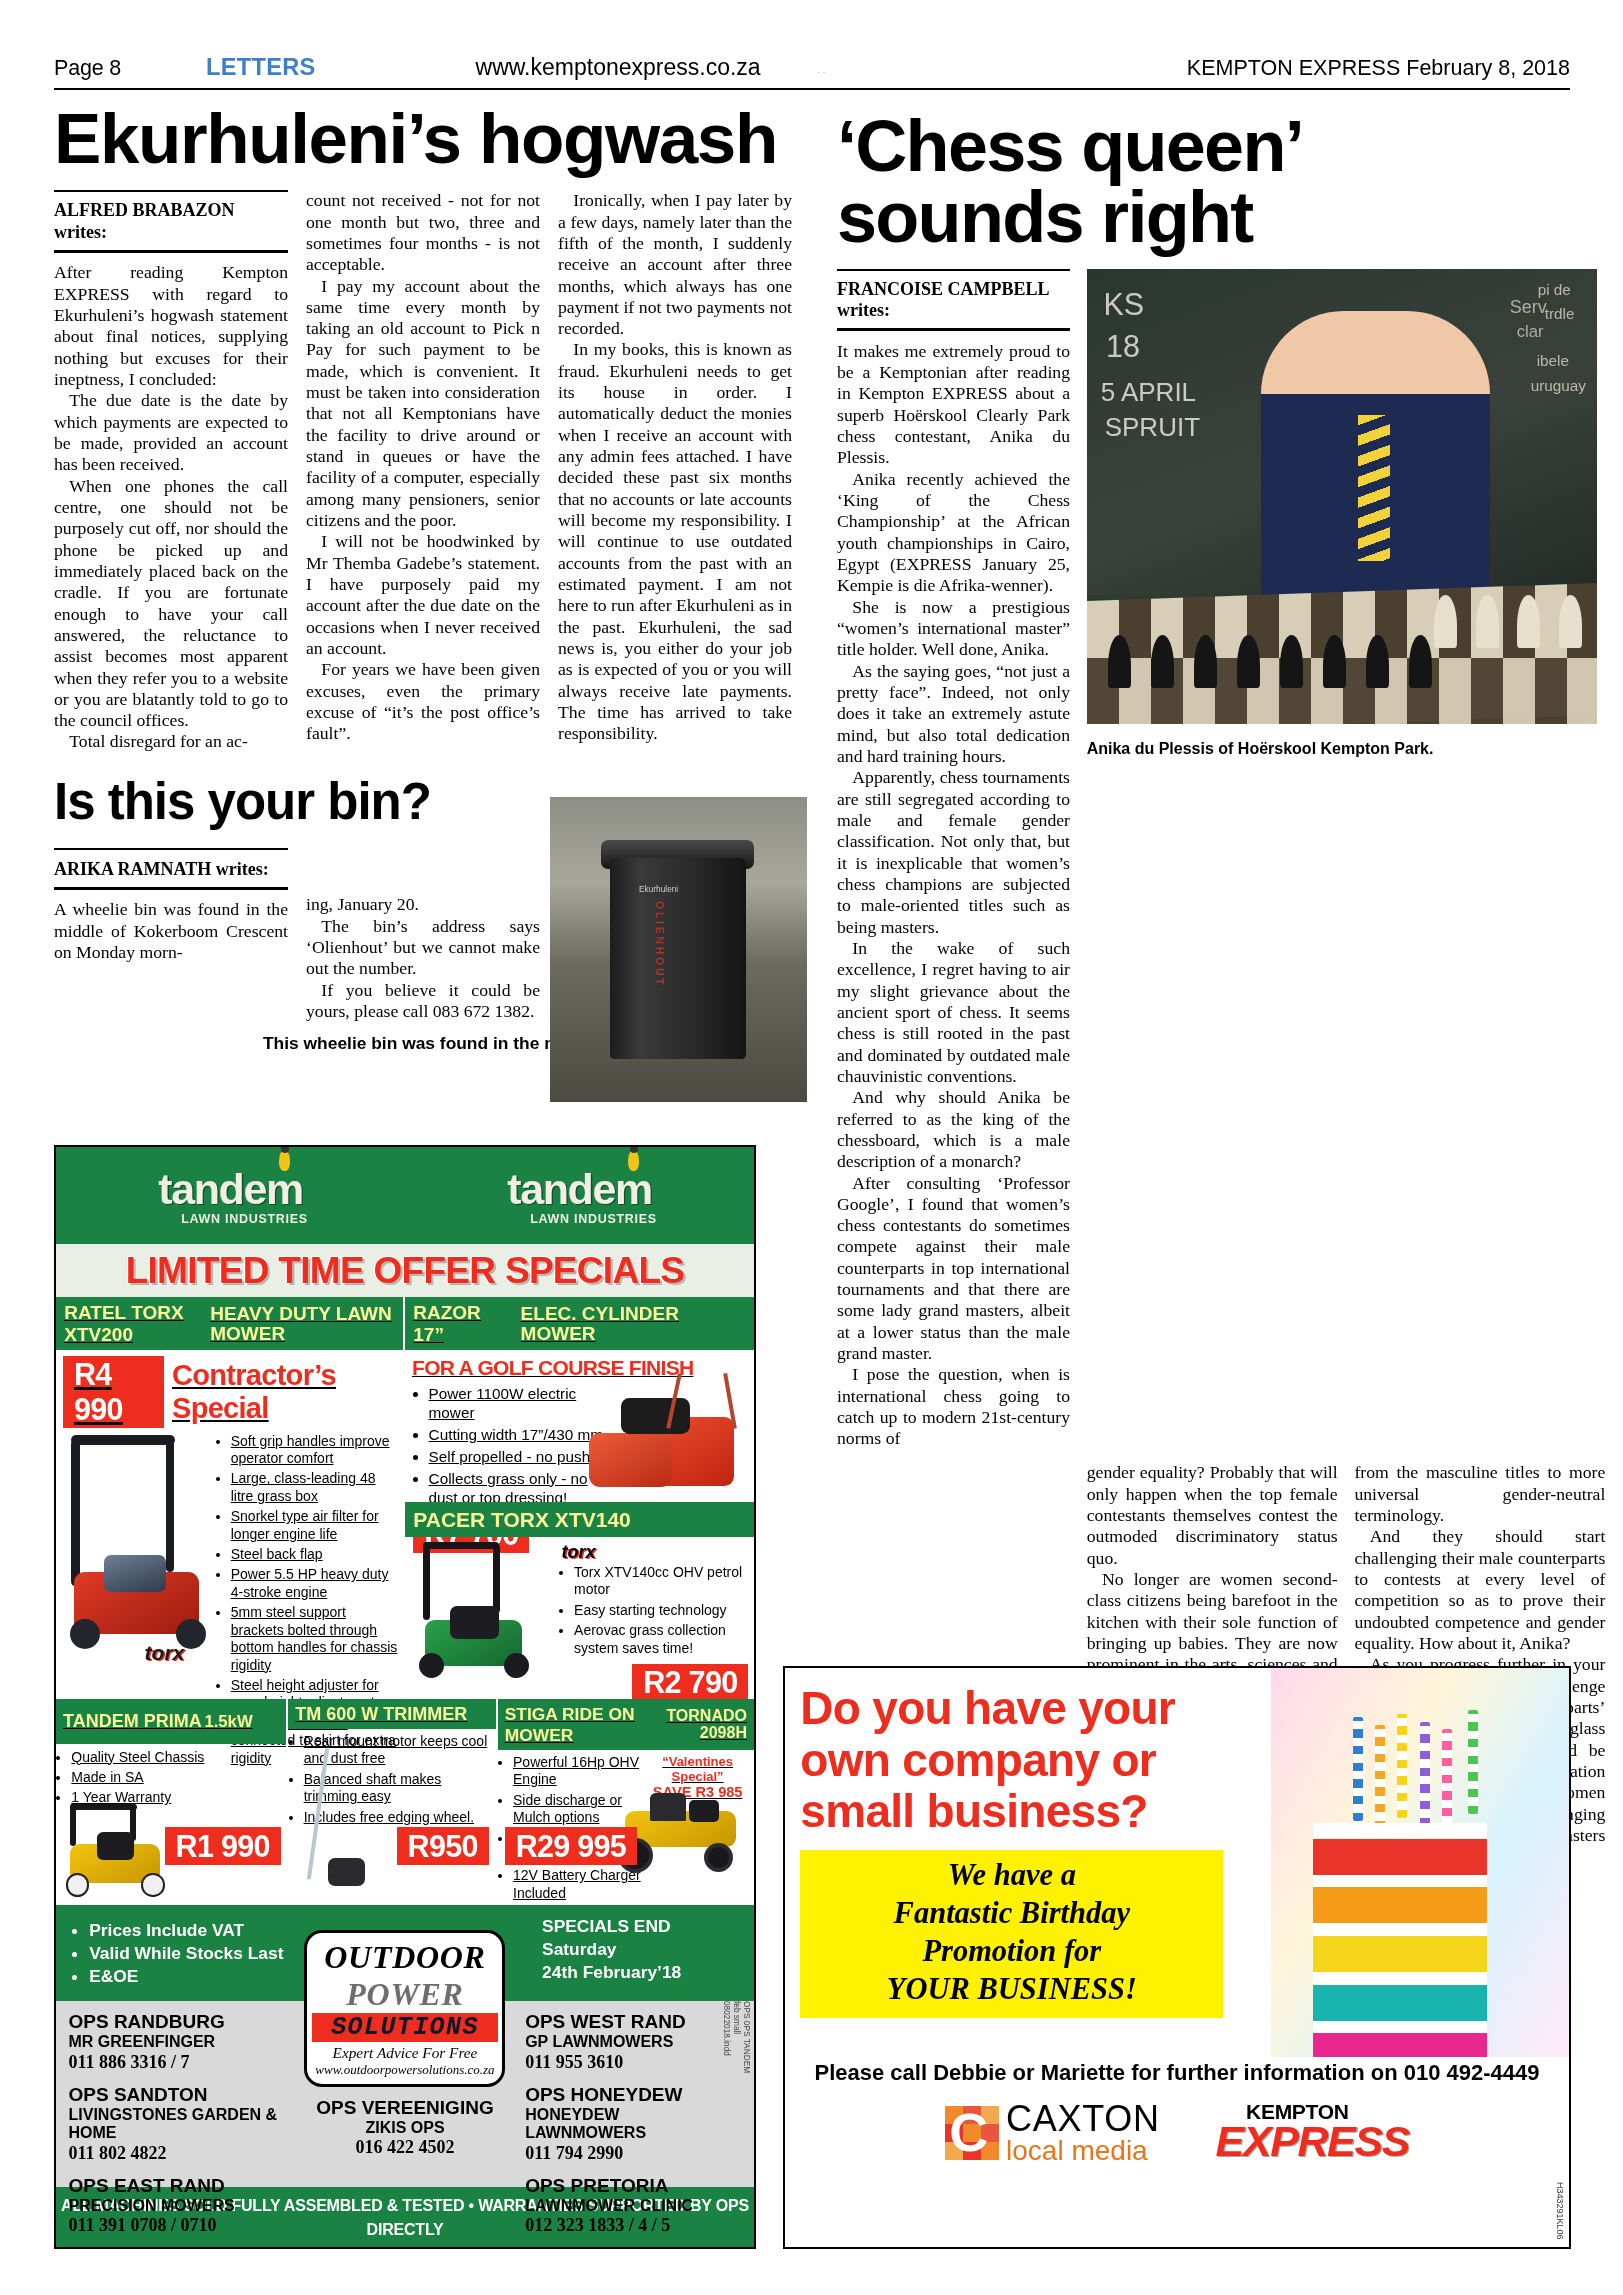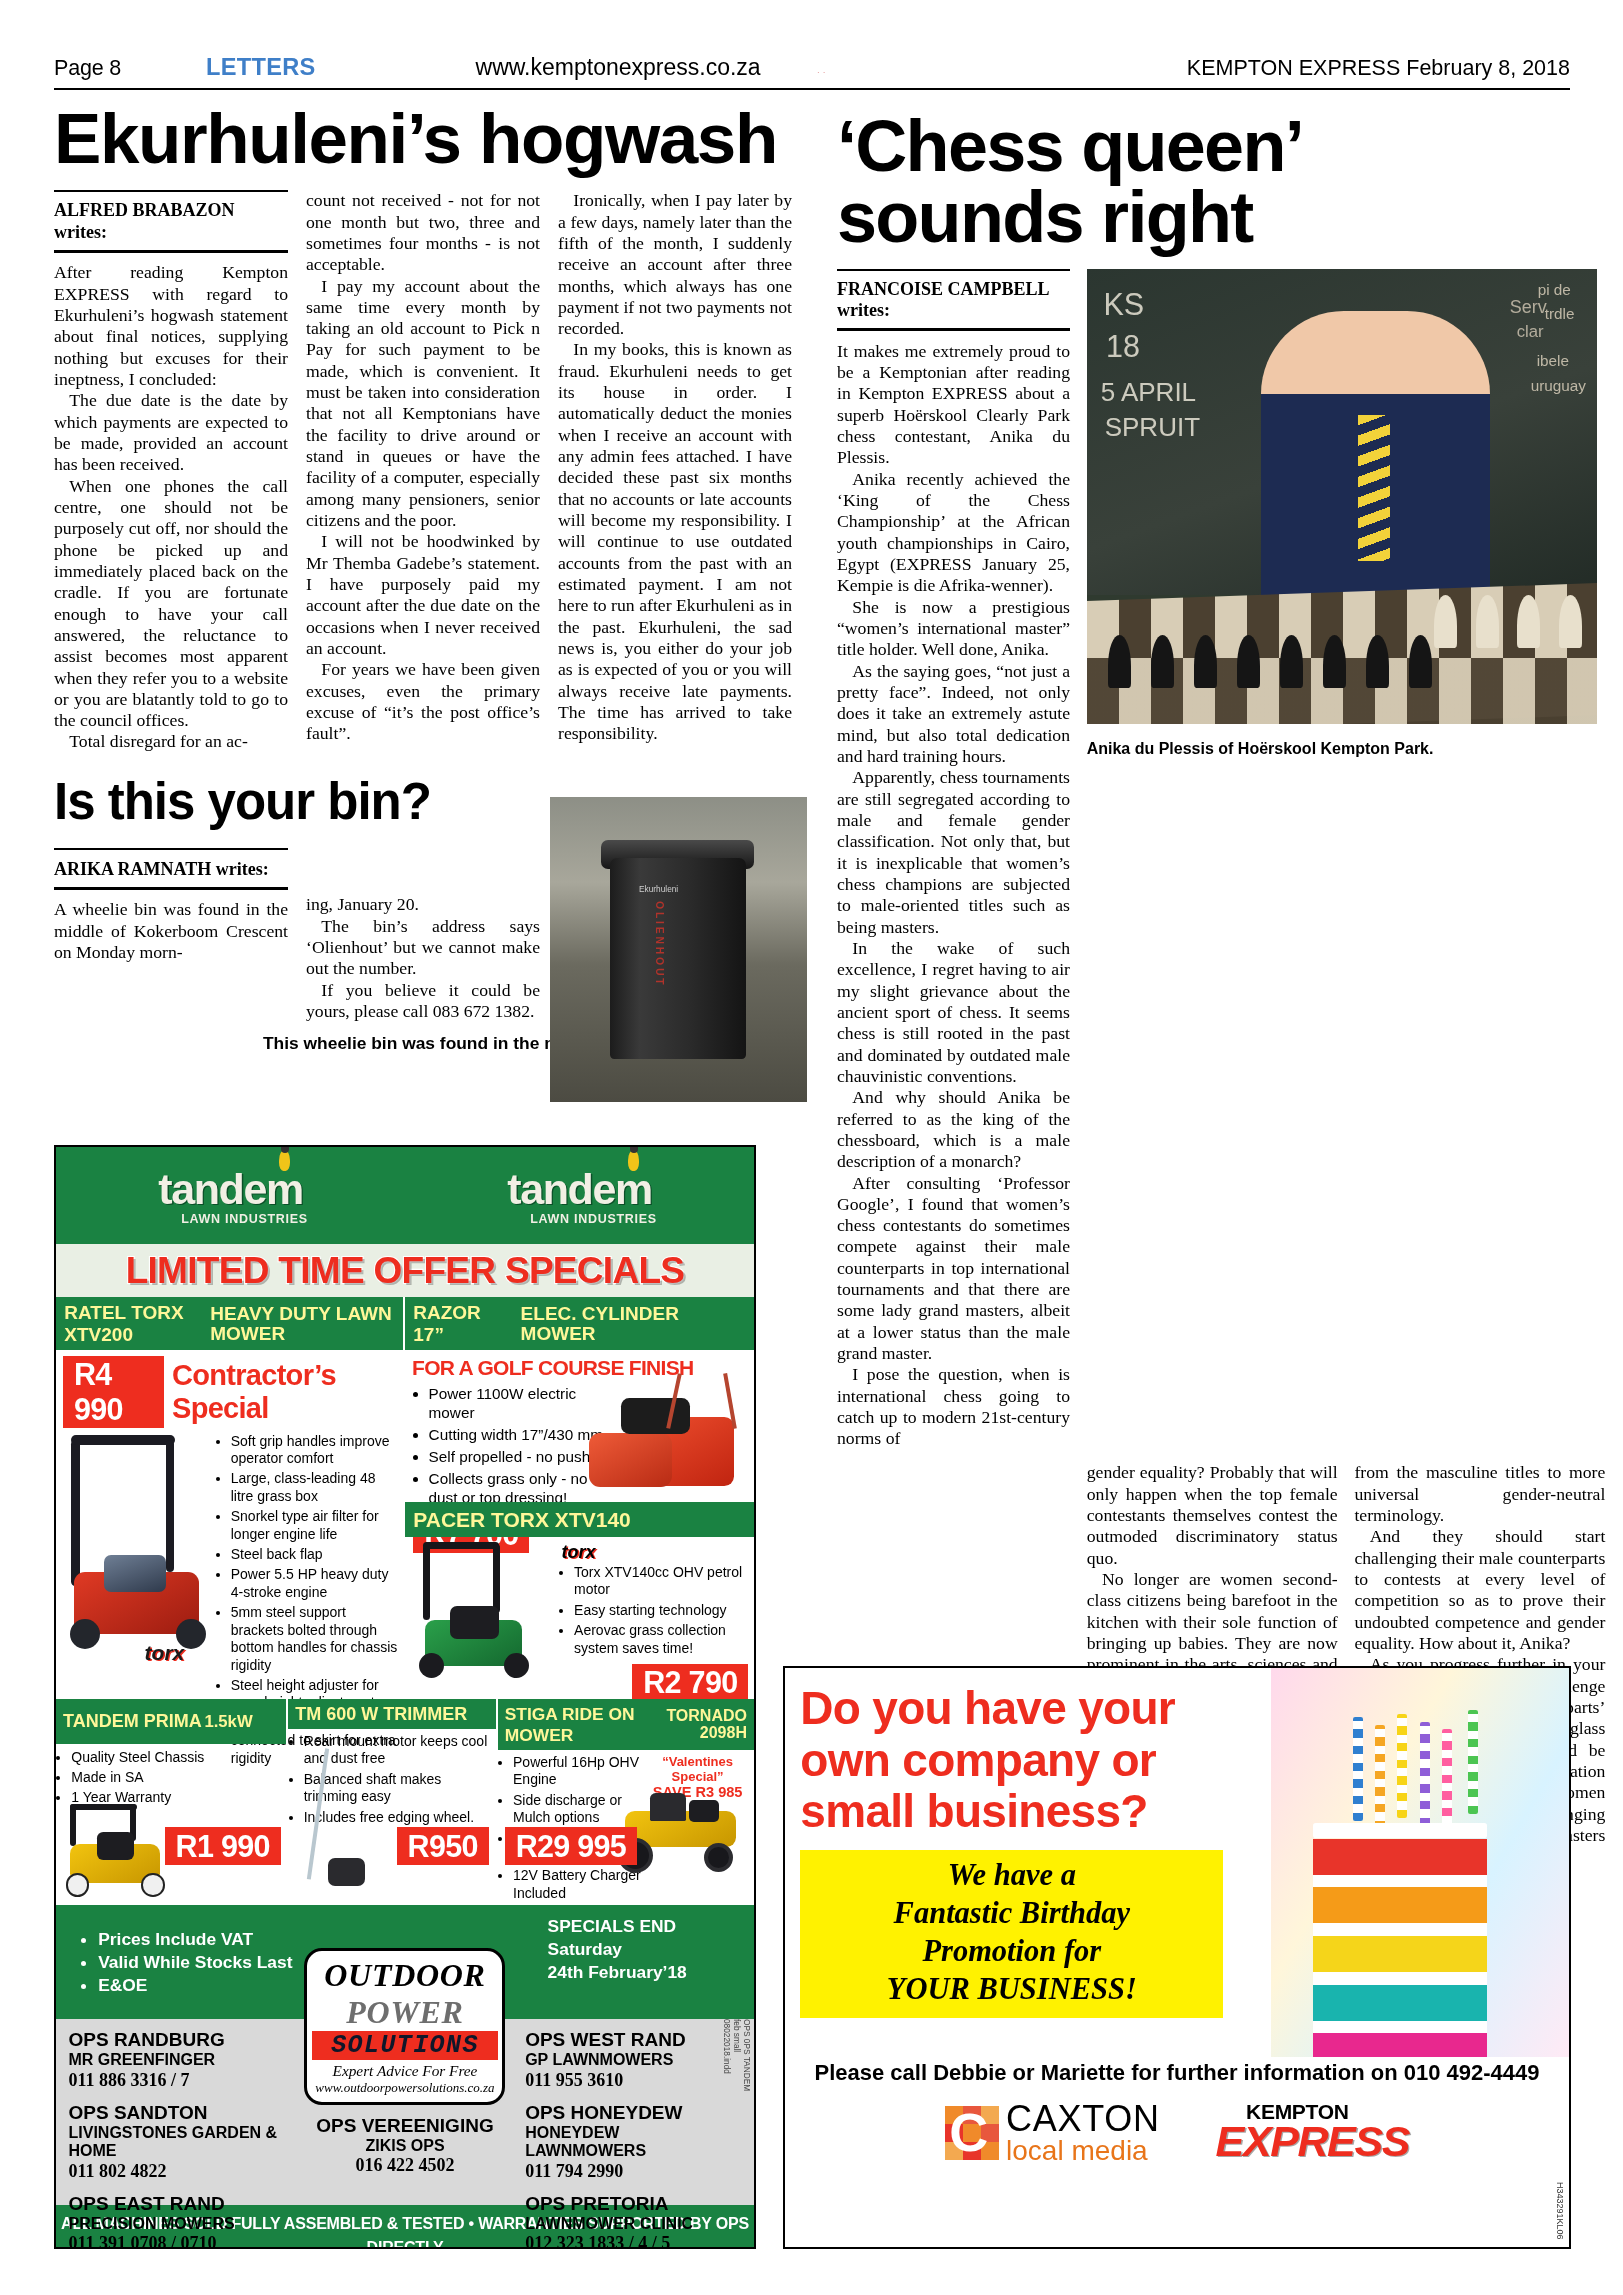--- a/index.html
+++ b/index.html
@@ -110,21 +110,21 @@
       color:#f1efe4; letter-spacing:0.7px; margin-top:-2.8px; margin-left:28px; }
   .td-bird { position:absolute; top:2.8px; left:64%; width:11px; height:21px;
       background:#f0c419; border-radius:50% 50% 40% 40%; }
   .td-bird:after { content:''; position:absolute; left:1.4px; top:-5.6px; width:8.3px; height:8.3px;
       background:#333; border-radius:50%; }
   .td-banner { height:53px; display:flex; align-items:center; justify-content:center;
       background:#e9efe4; }
   .td-banner span { font-family:"Liberation Sans", sans-serif; font-weight:bold; font-size:37px;
       color:#ee2d1f; letter-spacing:-0.7px; -webkit-text-stroke:2.1px #fff; paint-order:stroke fill;
       text-shadow:2.1px 2.1px 0 rgba(0,0,0,.25); }
-  .td-row { display:flex; }
+  .td-row { display:flex;text-decoration:underline; }
   .td-half { width:50%; position:relative; }
   .td-hdr { background:#1a8242; padding:4.2px 8.3px; display:flex; gap:9.7px; align-items:center; min-height:53px;}
   .td-hdr .m { font-family:"Liberation Sans", sans-serif; font-weight:bold; font-size:19px; color:#fff799; }
   .td-hdr .d { font-family:"Liberation Sans", sans-serif; font-weight:bold; font-size:19px; color:#fff799; line-height:1.05;}
   .price { display:inline-block; background:#ee2d1f; color:#fff;
       font-family:"Liberation Sans", sans-serif; font-weight:bold; font-size:30.5px;
       padding:1.4px 11px; letter-spacing:-0.7px; }
   .pr-red-title { color:#ee2d1f; font-family:"Liberation Sans", sans-serif; font-weight:bold;
       font-size:29px; letter-spacing:-0.7px; }
   .bullets { font-family:"Liberation Sans", sans-serif; font-size:15.3px; line-height:1.25; }
@@ -521,21 +521,21 @@
           <div style="position:absolute;left:7px;top:51px;width:35px;height:35px;background:#18181c;border:4.2px solid #2c2c30;border-radius:50%"></div>
           <div style="position:absolute;left:93px;top:56px;width:29px;height:29px;background:#18181c;border:4.2px solid #2c2c30;border-radius:50%"></div>
         </div>
         <div style="position:absolute;left:7px;bottom:40px">
           <span class="price">R29 995</span>
         </div>
       </div>
     </div>
 
     <div class="td-foot-green" style="align-items:flex-start">
-      <ul style="margin:13px;padding-left:16.7px;width:46%;line-height:1.32">
+      <ul style="margin:4px;padding-left:16.7px;width:46%;line-height:1.32">
         <li>Prices Include VAT</li>
         <li>Valid While Stocks Last</li>
         <li>E&amp;OE</li>
       </ul>
       <div style="width:24%"></div>
       <div style="width:30%;line-height:1.32">
         <div>SPECIALS END</div>
         <div>Saturday</div>
         <div>24th February’18</div>
       </div>

